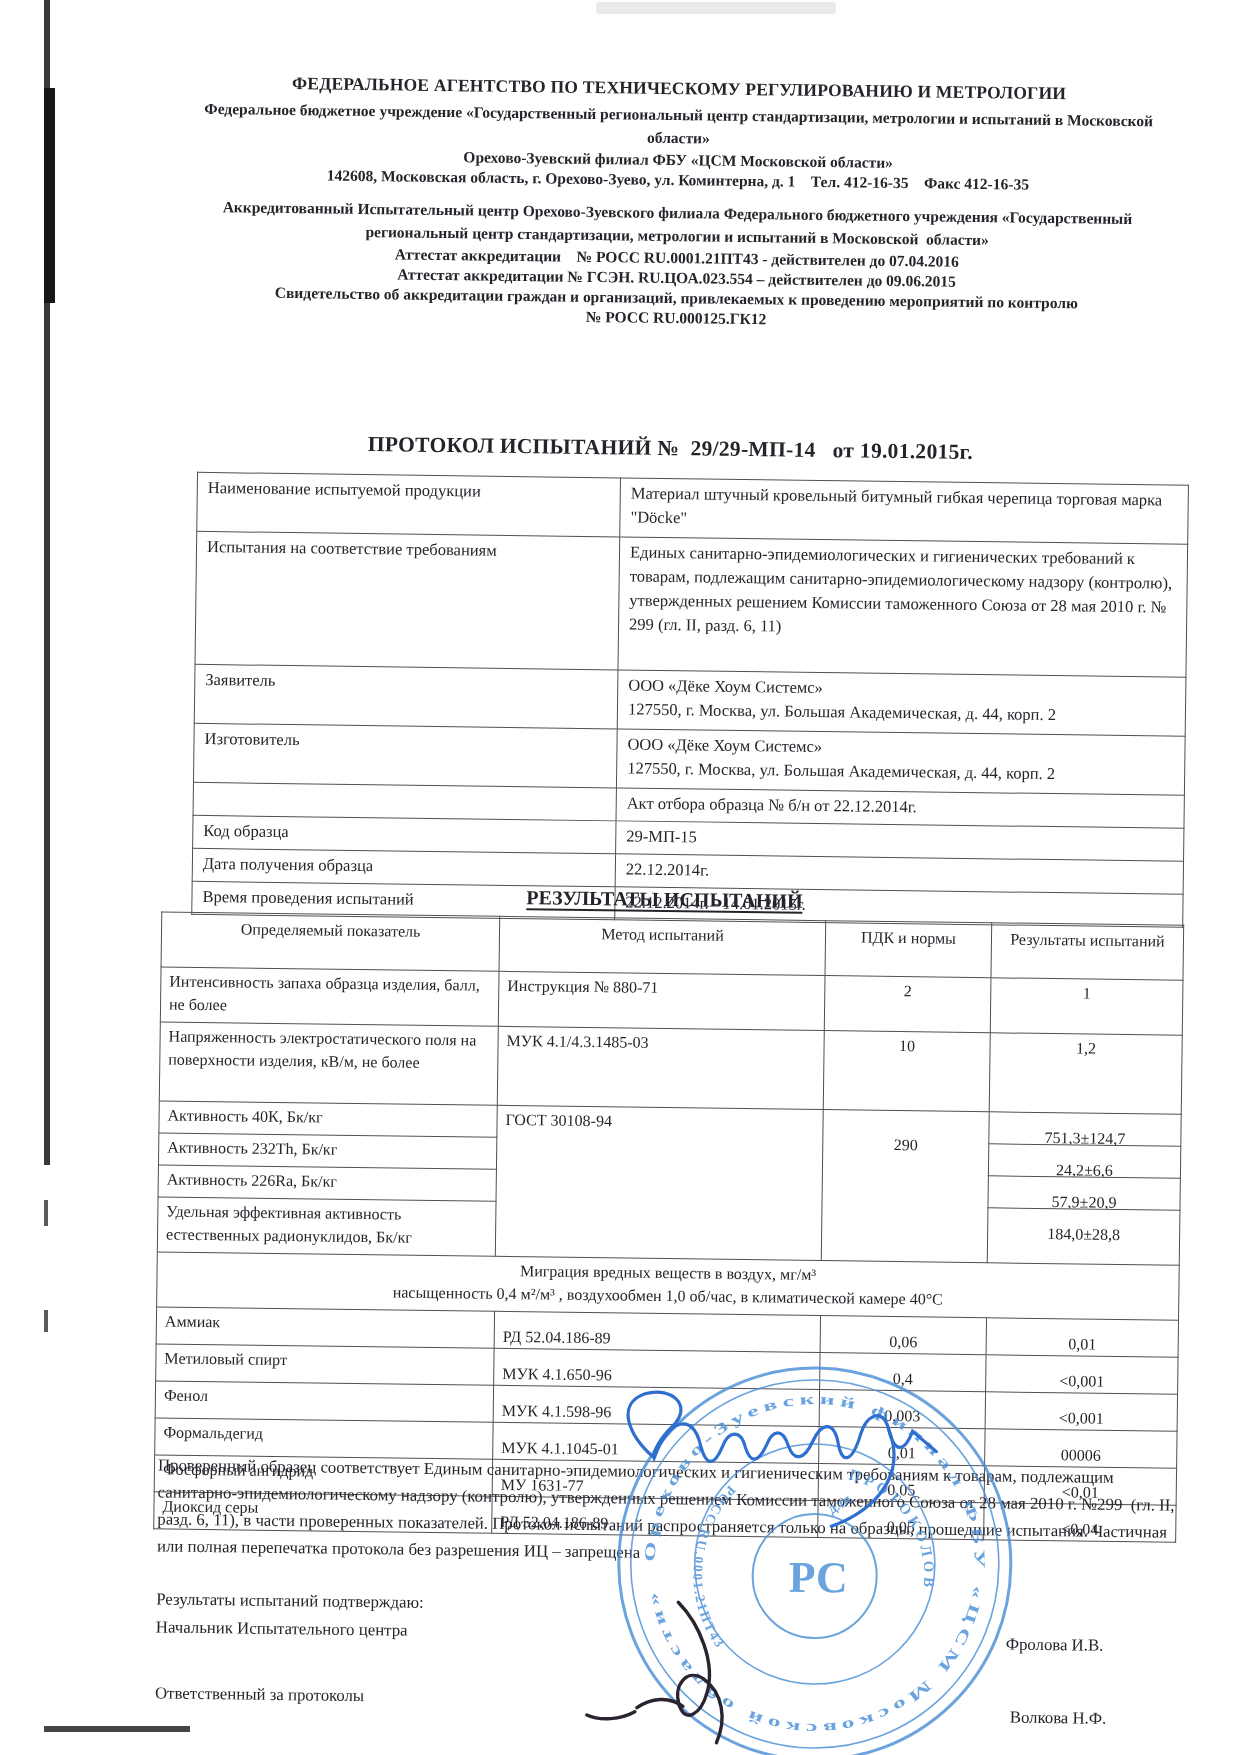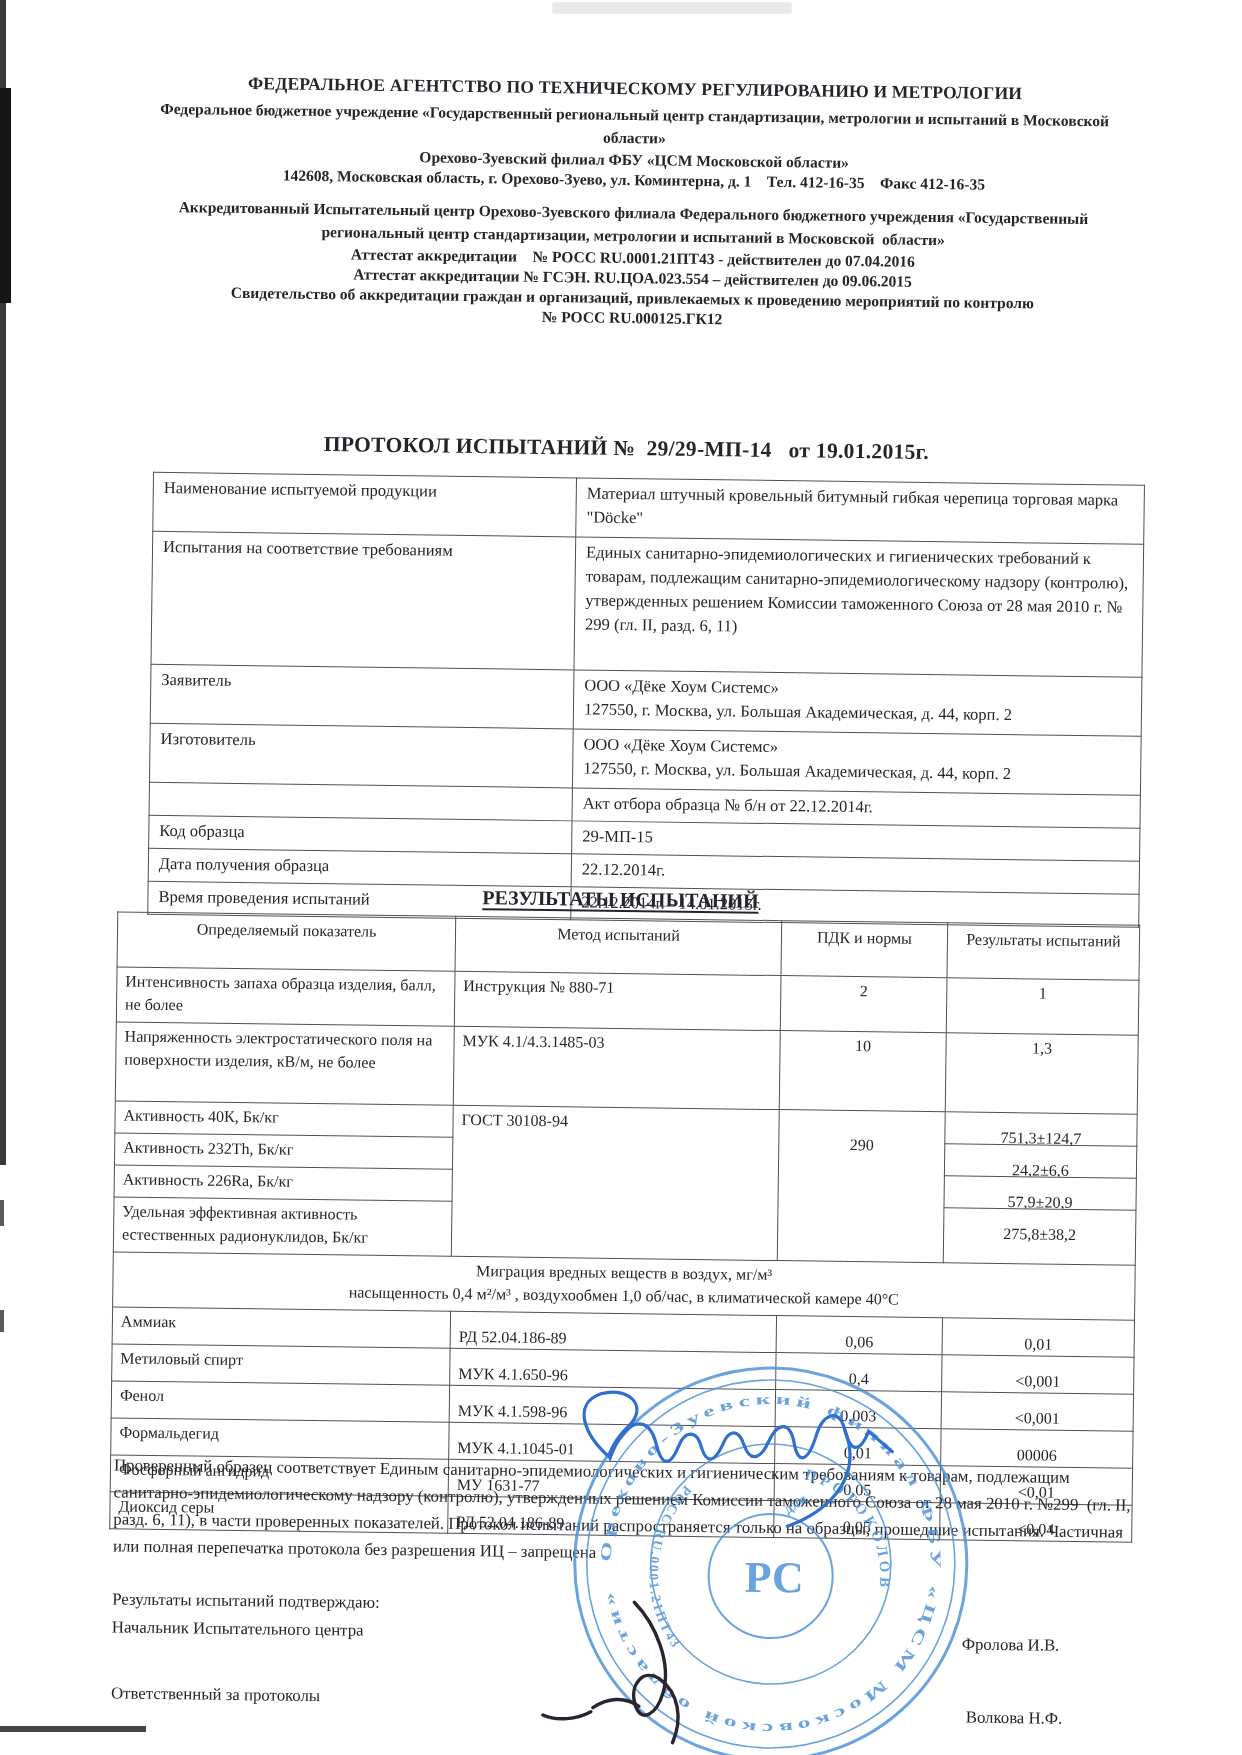--- a/index.html
+++ b/index.html
@@ -1,17 +1,17 @@
 <!DOCTYPE html>
 <html><head>
 <meta charset="utf-8">
 <style>
   html,body{margin:0;padding:0;width:1242px;height:1755px;background:#ffffff;overflow:hidden;
     font-family:"Liberation Serif","DejaVu Serif",serif;color:#26242b;}
-  .page{position:absolute;inset:0;background:#fff;}
+  .page{position:absolute;inset:0;background:#fff;margin-left:44px;}
   .content{position:absolute;inset:0;transform:rotate(.75deg);transform-origin:620px 860px;}
   .bound{white-space:pre-wrap;}
   
   .hdr{position:absolute;top:78px;left:120px;width:1010px;text-align:center;font-weight:bold;}
   .hdr .l1{font-size:17.5px;letter-spacing:.2px;margin-bottom:4px;}
   .hdr .l2{font-size:15.5px;line-height:23px;width:950px;margin:0 auto;}
   .hdr .l3{font-size:15.5px;margin-top:2px;}
   .hdr .l4{font-size:15.5px;margin-top:2px;}
   .hdr .l5{font-size:15.5px;line-height:23px;width:960px;margin:12px auto 0;}
   .hdr .l6,.hdr .l7{font-size:15.5px;margin-top:2px;}
@@ -138,39 +138,39 @@
         <tr>
           <td class="bound" style="height:50px">Интенсивность запаха образца изделия, балл, не более</td>
           <td class="bound">Инструкция № 880-71</td>
           <td class="c bound">2</td>
           <td class="c bound">1</td>
         </tr>
         <tr>
           <td class="bound" style="height:74px">Напряженность электростатического поля на поверхности изделия, кВ/м, не более</td>
           <td class="bound">МУК 4.1/4.3.1485-03</td>
           <td class="c"><span class="bound">10</span></td>
-          <td class="c"><span class="bound">1,3</span></td>
+          <td class="c"><span class="bound">1,2</span></td>
         </tr>
         <tr>
           <td class="bound" style="height:27px">Активность 40К, Бк/кг</td>
           <td rowspan="4" class="bound">ГОСТ 30108-94</td>
           <td rowspan="4" class="c"><span class="voff2 bound">290</span></td>
           <td class="c"><span class="voff bound">751,3±124,7</span></td>
         </tr>
         <tr>
           <td class="bound" style="height:27px">Активность 232Th, Бк/кг</td>
           <td class="c"><span class="voff bound">24,2±6,6</span></td>
         </tr>
         <tr>
           <td class="bound" style="height:27px">Активность 226Ra, Бк/кг</td>
           <td class="c"><span class="voff bound">57,9±20,9</span></td>
         </tr>
         <tr>
           <td class="bound" style="height:50px">Удельная эффективная активность естественных радионуклидов, Бк/кг</td>
-          <td class="c"><span class="voff bound">275,8±38,2</span></td>
+          <td class="c"><span class="voff bound">184,0±28,8</span></td>
         </tr>
         <tr>
           <td colspan="4" class="c" style="height:50px">
             <div class="bound">Миграция вредных веществ в воздух, мг/м³</div>
             <div class="bound">насыщенность 0,4 м²/м³ , воздухообмен 1,0 об/час, в климатической камере 40°С</div>
           </td>
         </tr>
         <tr>
           <td class="bound" style="height:32px">Аммиак</td>
           <td><span class="voff bound">РД 52.04.186-89</span></td>

